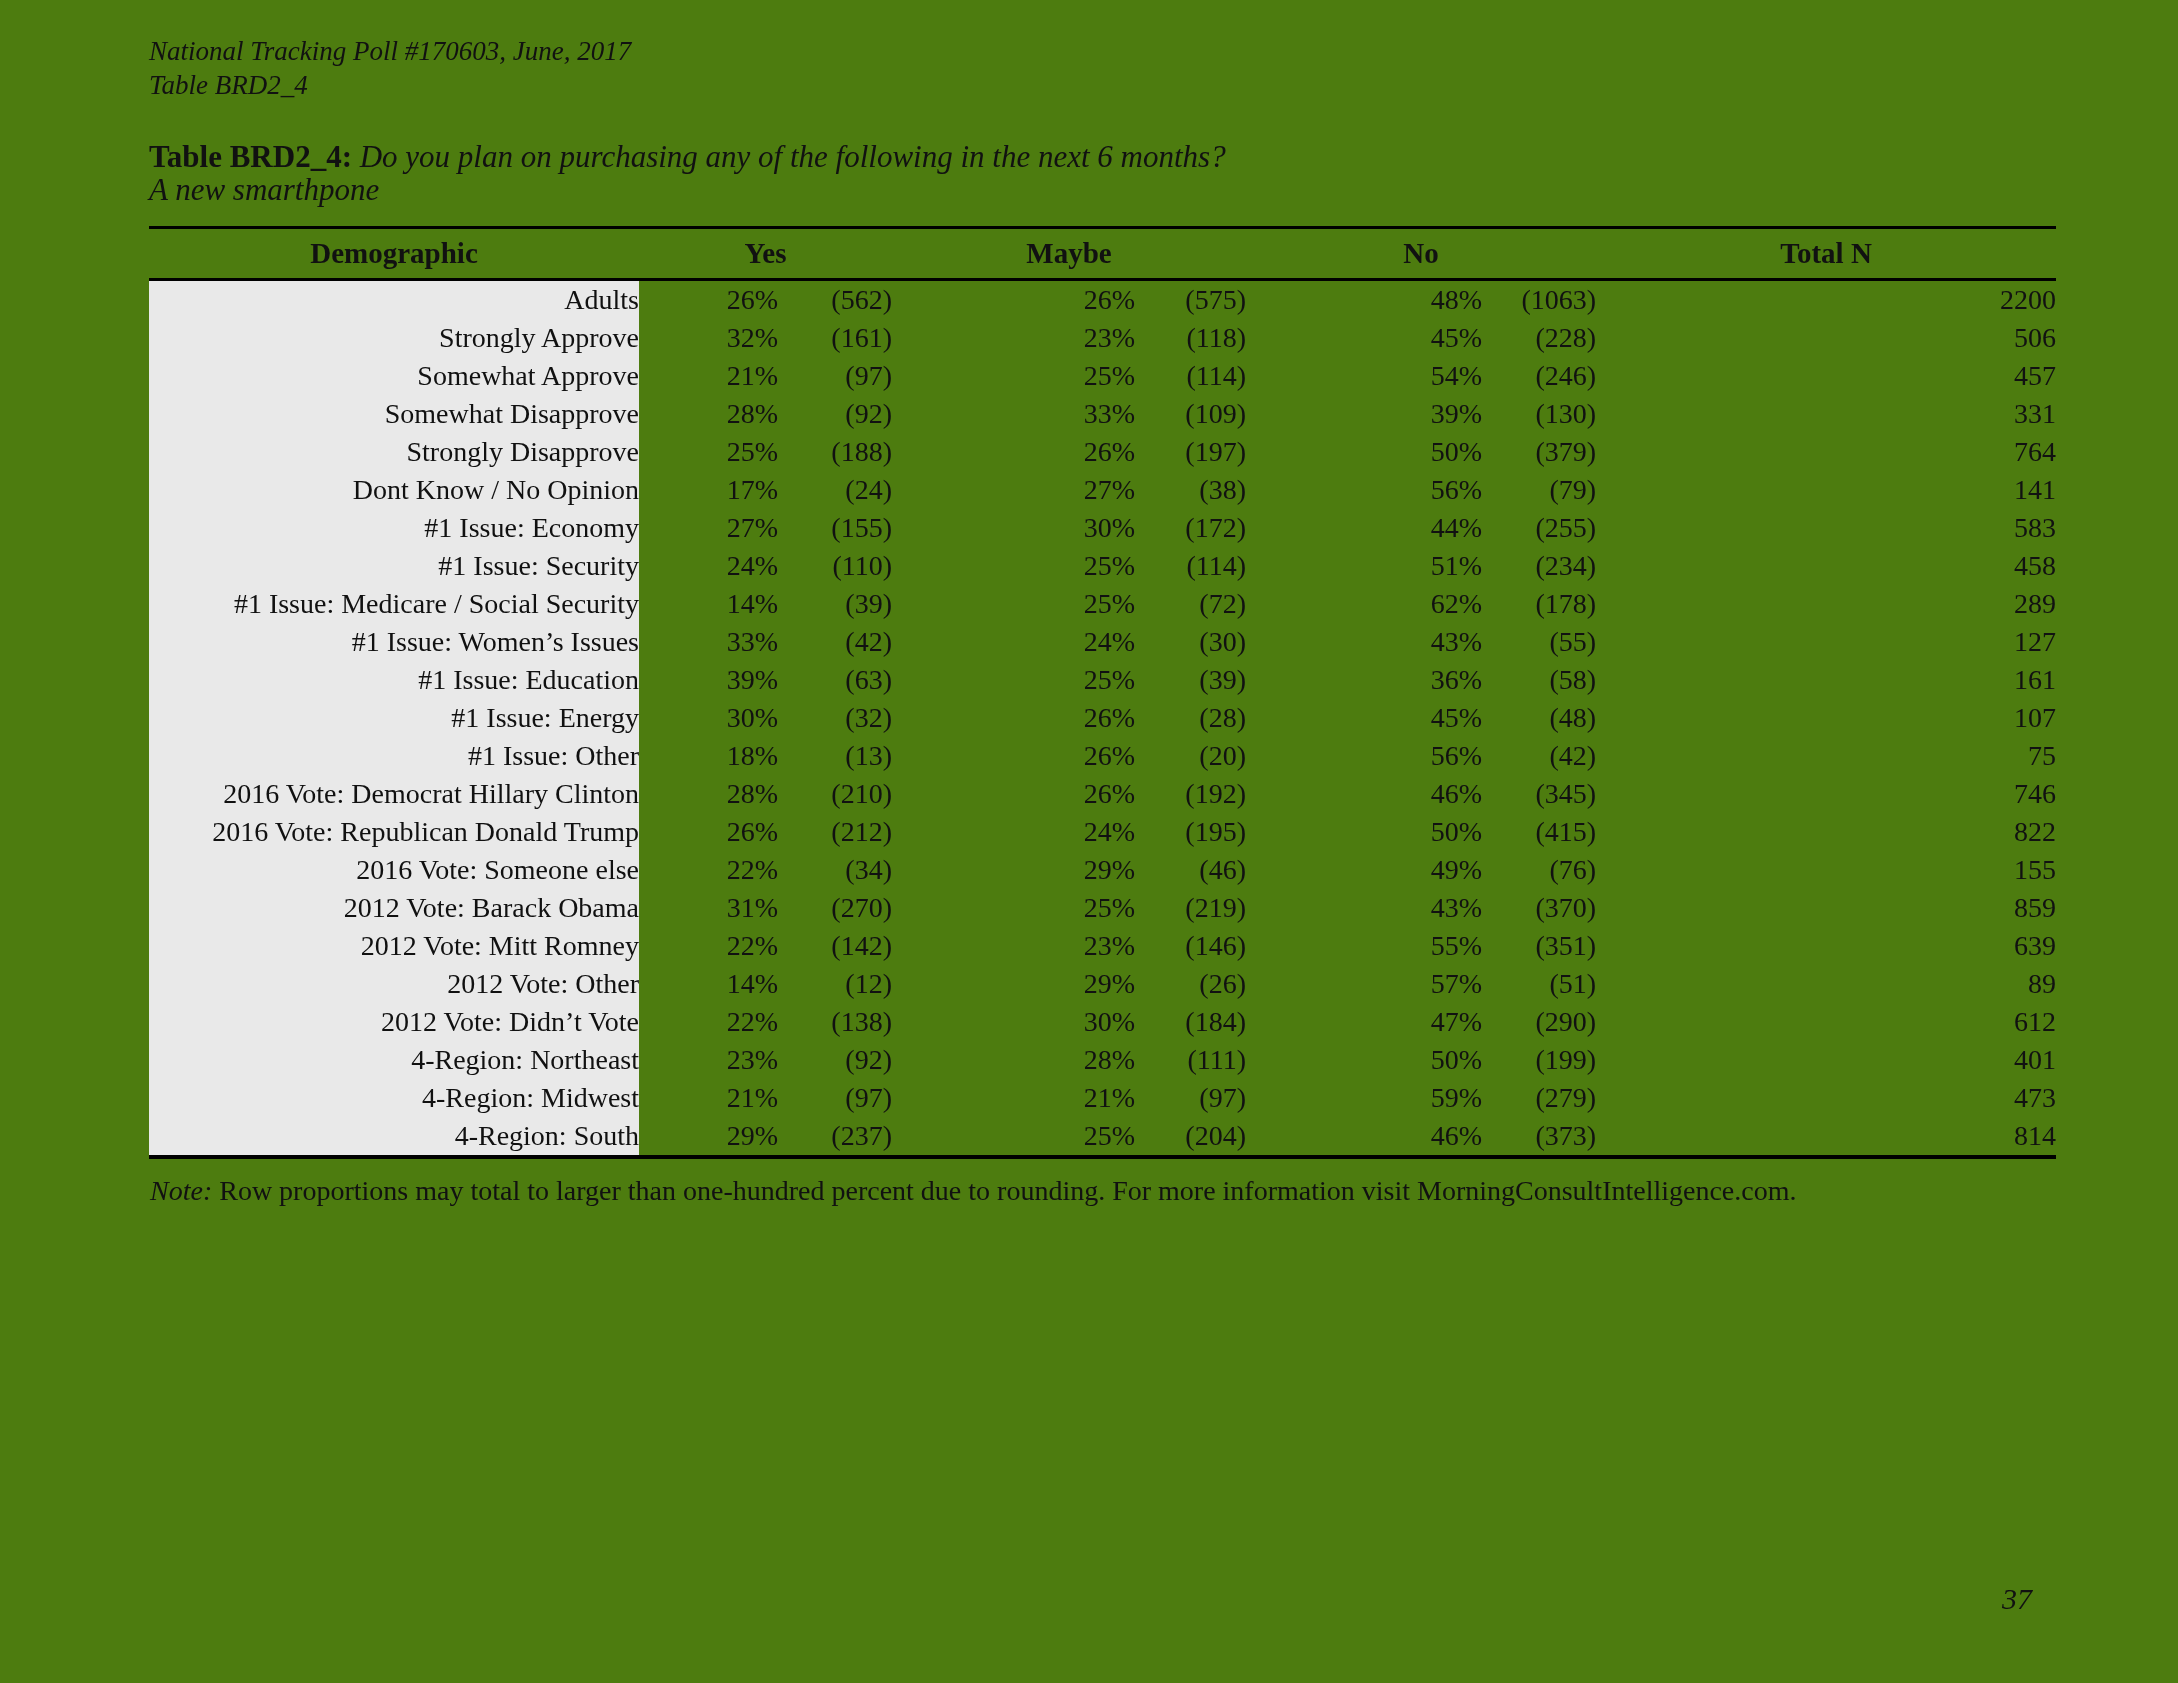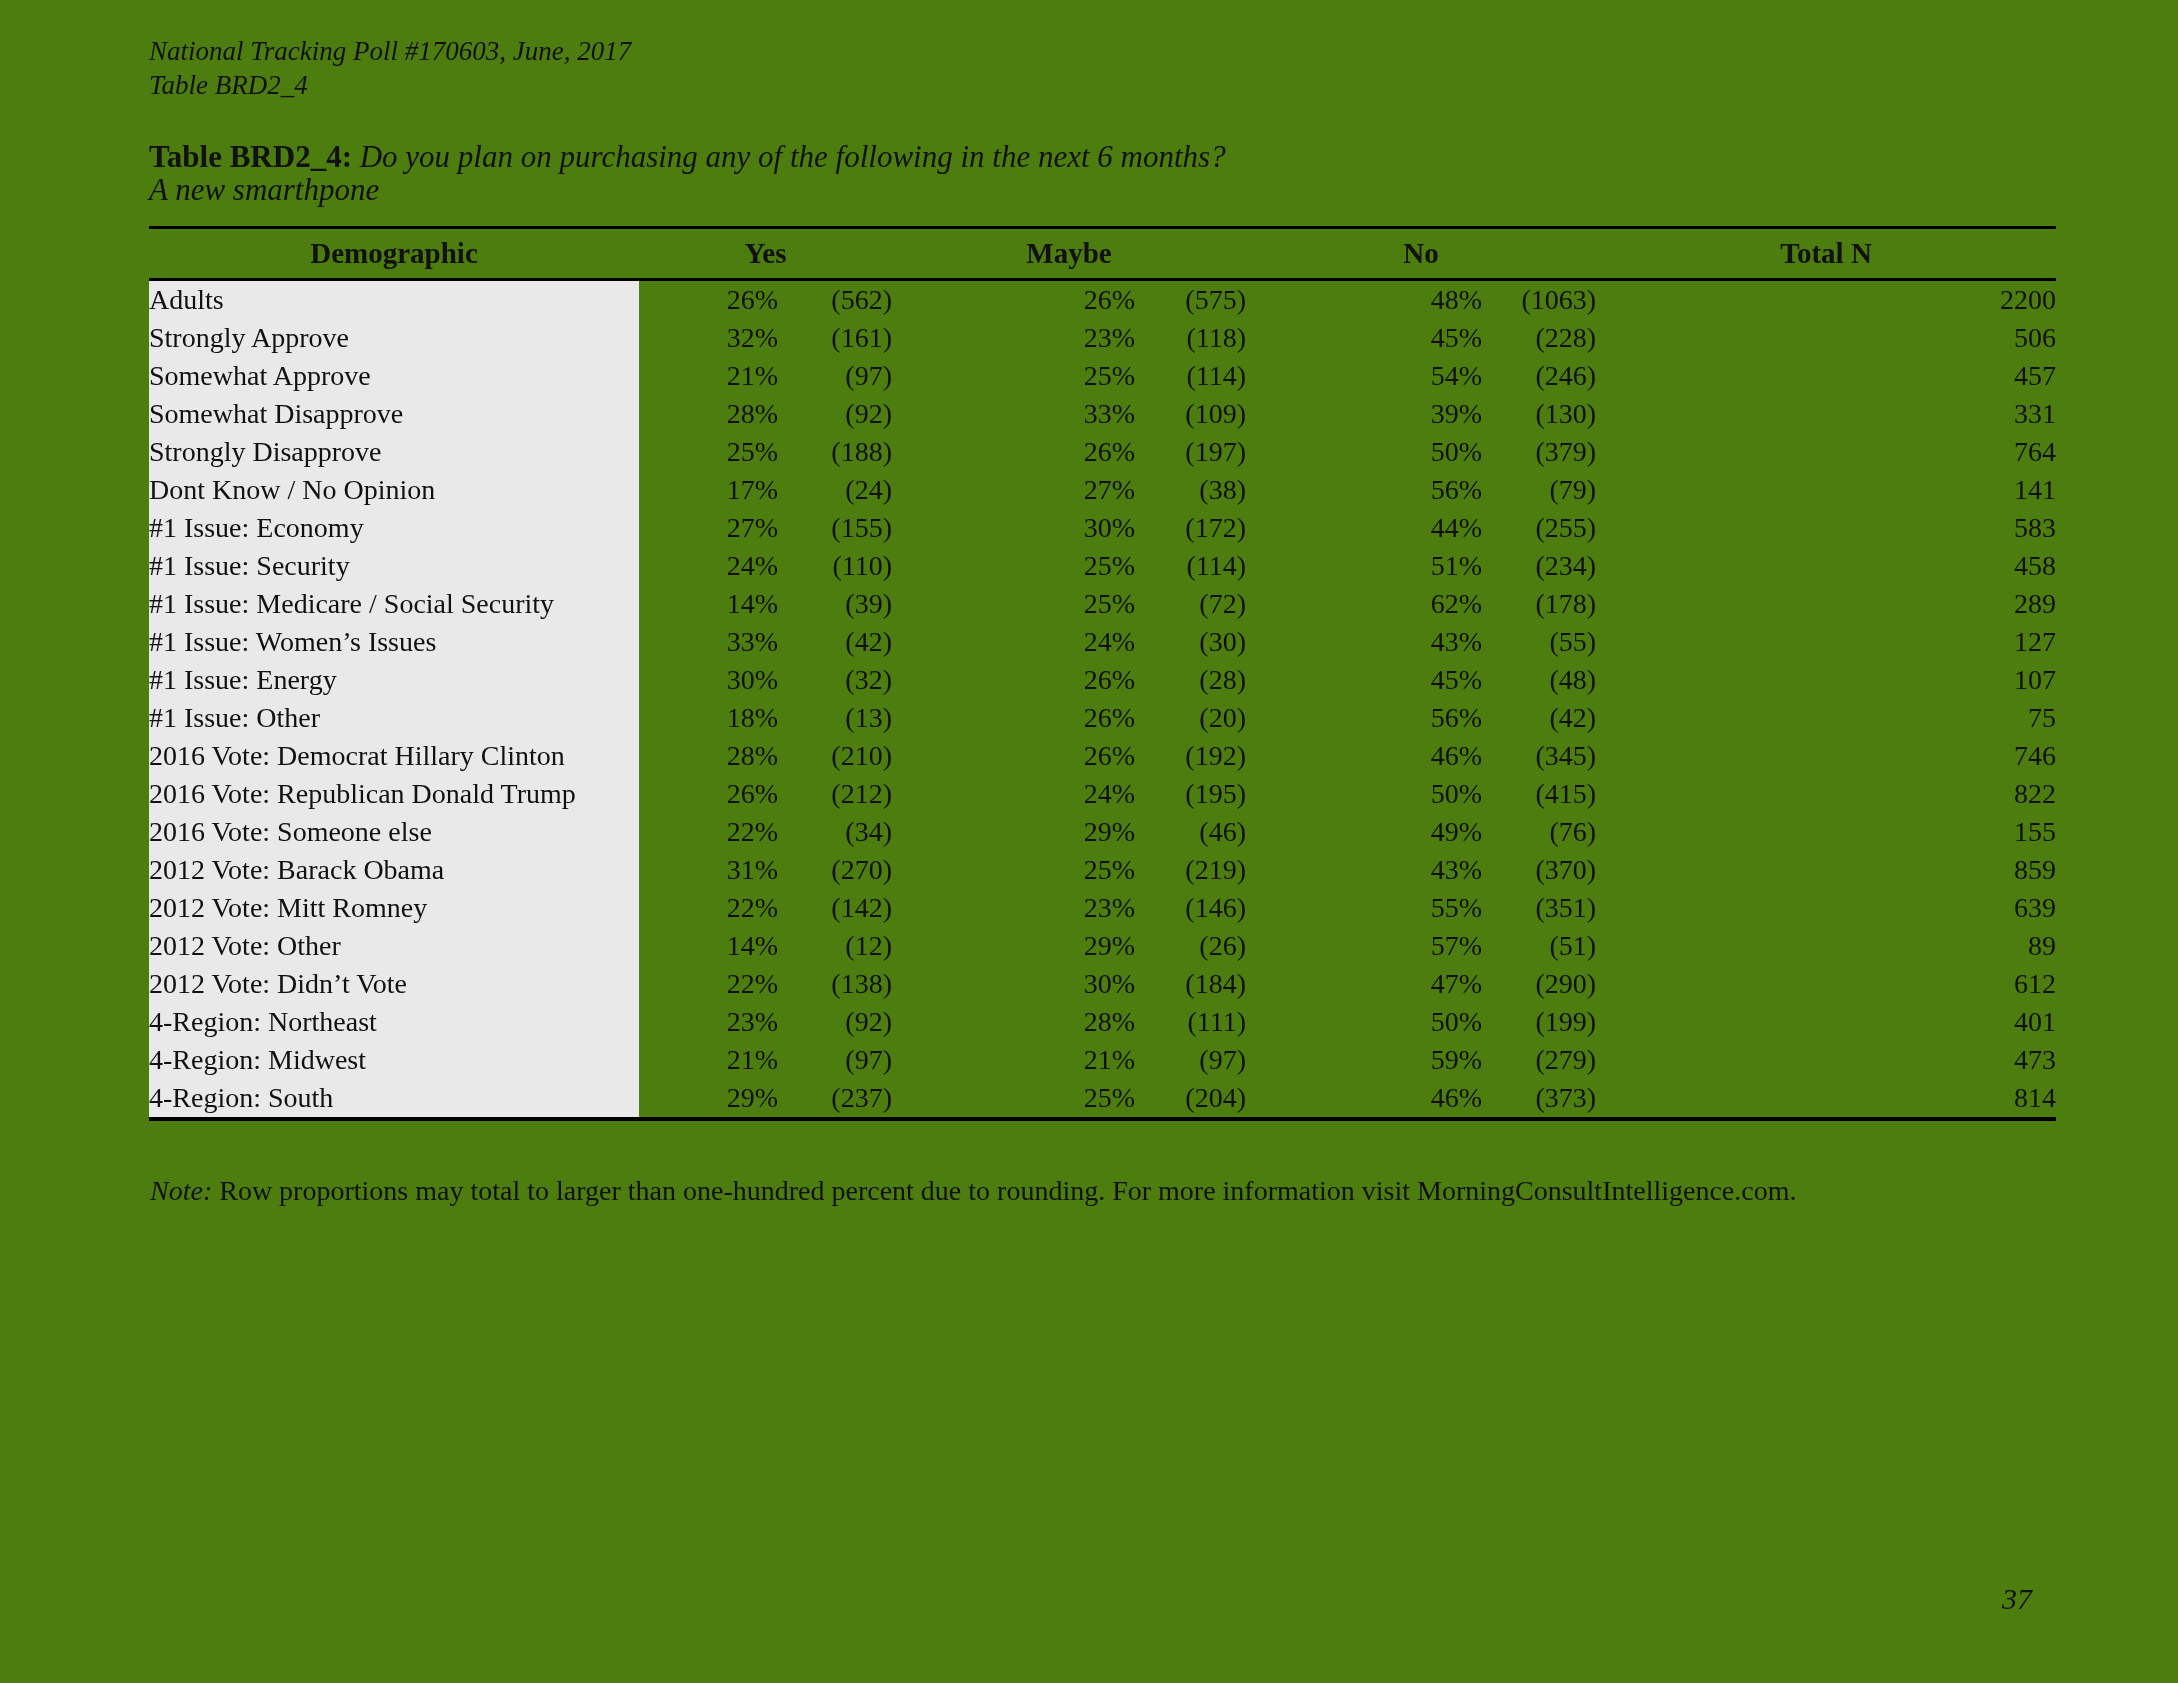--- a/index.html
+++ b/index.html
@@ -63,21 +63,21 @@
   th.th-no    { padding-left: 228px; }
   th.th-total { padding-left: 119px; }
   table.poll-table td {
     height: 38px;
     padding: 0;
     vertical-align: middle;
     white-space: nowrap;
   }
   td.demo {
     background: var(--demo-bg, #e9e9e9);
-    text-align: left;
+    text-align: right;
     padding-left: 15px;
   }
   td.pct, td.n { text-align: right; }
   td.total { text-align: right; padding-right: 48px; }
   .note {
     position: absolute;
     left: 150px;
     top: 1175px;
     width: 1911px;
     font-size: 28px;
@@ -220,20 +220,30 @@
           <td class="demo">#1 Issue: Women’s Issues</td>
           <td class="pct">33%</td>
           <td class="n">(42)</td>
           <td class="pct">24%</td>
           <td class="n">(30)</td>
           <td class="pct">43%</td>
           <td class="n">(55)</td>
           <td class="total">127</td>
         </tr>
         <tr>
+          <td class="demo">#1 Issue: Education</td>
+          <td class="pct">39%</td>
+          <td class="n">(63)</td>
+          <td class="pct">25%</td>
+          <td class="n">(39)</td>
+          <td class="pct">36%</td>
+          <td class="n">(58)</td>
+          <td class="total">161</td>
+        </tr>
+        <tr>
           <td class="demo">#1 Issue: Energy</td>
           <td class="pct">30%</td>
           <td class="n">(32)</td>
           <td class="pct">26%</td>
           <td class="n">(28)</td>
           <td class="pct">45%</td>
           <td class="n">(48)</td>
           <td class="total">107</td>
         </tr>
         <tr>

